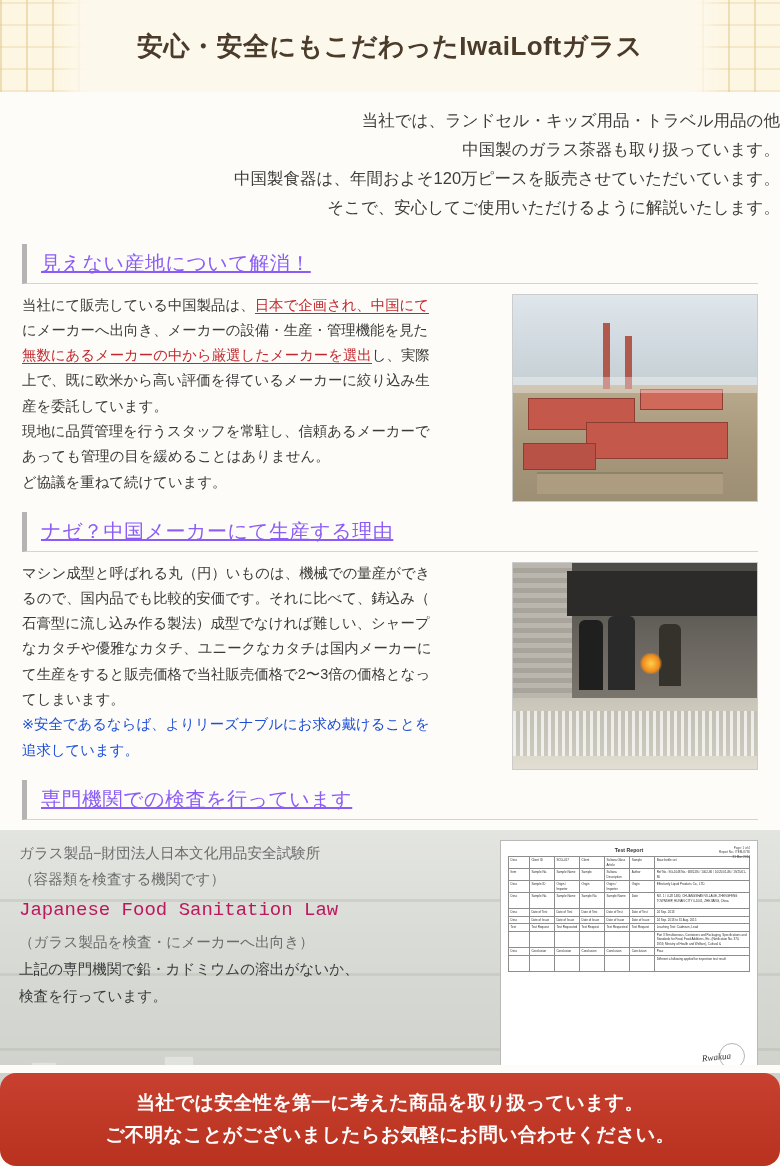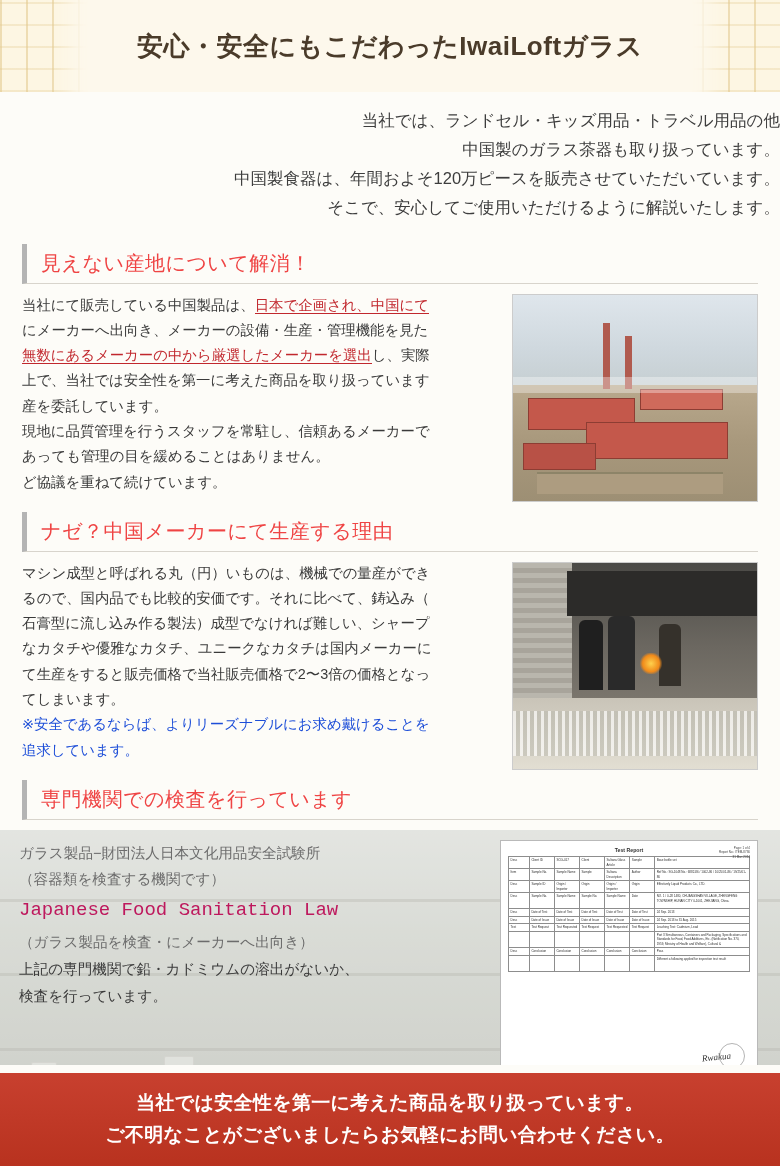--- a/index.html
+++ b/index.html
@@ -64,22 +64,23 @@
     color: #3d3d3d;
   }
 
   
   .sec-head {
     margin: 10px 22px 0 22px;
     padding: 6px 0 6px 14px;
     border-left: 5px solid #b4b4b4;
     border-bottom: 1px solid #d8d4cc;
     font-size: 20px;
-    color: #ef4444;
+    color: #8b5cf6;
     letter-spacing: 0.5px;
+    text-decoration: underline;
   }
 
   .sec-body {
     display: flex;
     gap: 14px;
     margin: 10px 22px 0 22px;
   }
   .sec-text {
     flex: 1 1 auto;
     font-size: 14.4px;
@@ -205,20 +206,21 @@
     left: 0; right: 0; bottom: 0;
     background: #c0392b;
     background: linear-gradient(#c8402f, #b8321f);
     color: #fff;
     text-align: center;
     padding: 14px 0 16px;
     font-size: 19px;
     line-height: 1.65;
     font-weight: bold;
     letter-spacing: 0.3px;
+    border-radius: 16px;
   }
   .footer .strip-top { position:absolute; left:0; right:0; top:-8px; height:8px; background:#fdfcf8; }
 </style>
 </head>
 <body>
 
 <div class="header">
   <div class="pattern"></div>
   <div class="patch"></div>
   <h1>安心・安全にもこだわったIwaiLoftガラス</h1>
@@ -230,21 +232,21 @@
   <div>中国製食器は、年間およそ120万ピースを販売させていただいています。</div>
   <div>そこで、安心してご使用いただけるように解説いたします。</div>
 </div>
 
 <div class="sec-head">見えない産地について解消！</div>
 <div class="sec-body">
   <div class="sec-text">
     <p><span>当社にて販売している中国製品は、</span><span class="hl-u">日本で企画され、中国にて</span></p>
     <p>にメーカーへ出向き、メーカーの設備・生産・管理機能を見た</p>
     <p><span class="hl-u">無数にあるメーカーの中から厳選したメーカーを選出</span><span>し、実際</span></p>
-    <p>上で、当社では安全性を第一に考えた商品を取り扱っています</p>
+    <p>上で、既に欧米から高い評価を得ているメーカーに絞り込み生</p>
     <p>産を委託しています。</p>
     <p>現地に品質管理を行うスタッフを常駐し、信頼あるメーカーで</p>
     <p>あっても管理の目を緩めることはありません。</p>
     <p>ど協議を重ねて続けています。</p>
   </div>
   <div class="photo photo-factory">
     <div class="pf-sky"></div>
     <div class="pf-ground"></div>
     <div class="pf-stack s1"></div>
     <div class="pf-stack s2"></div>

